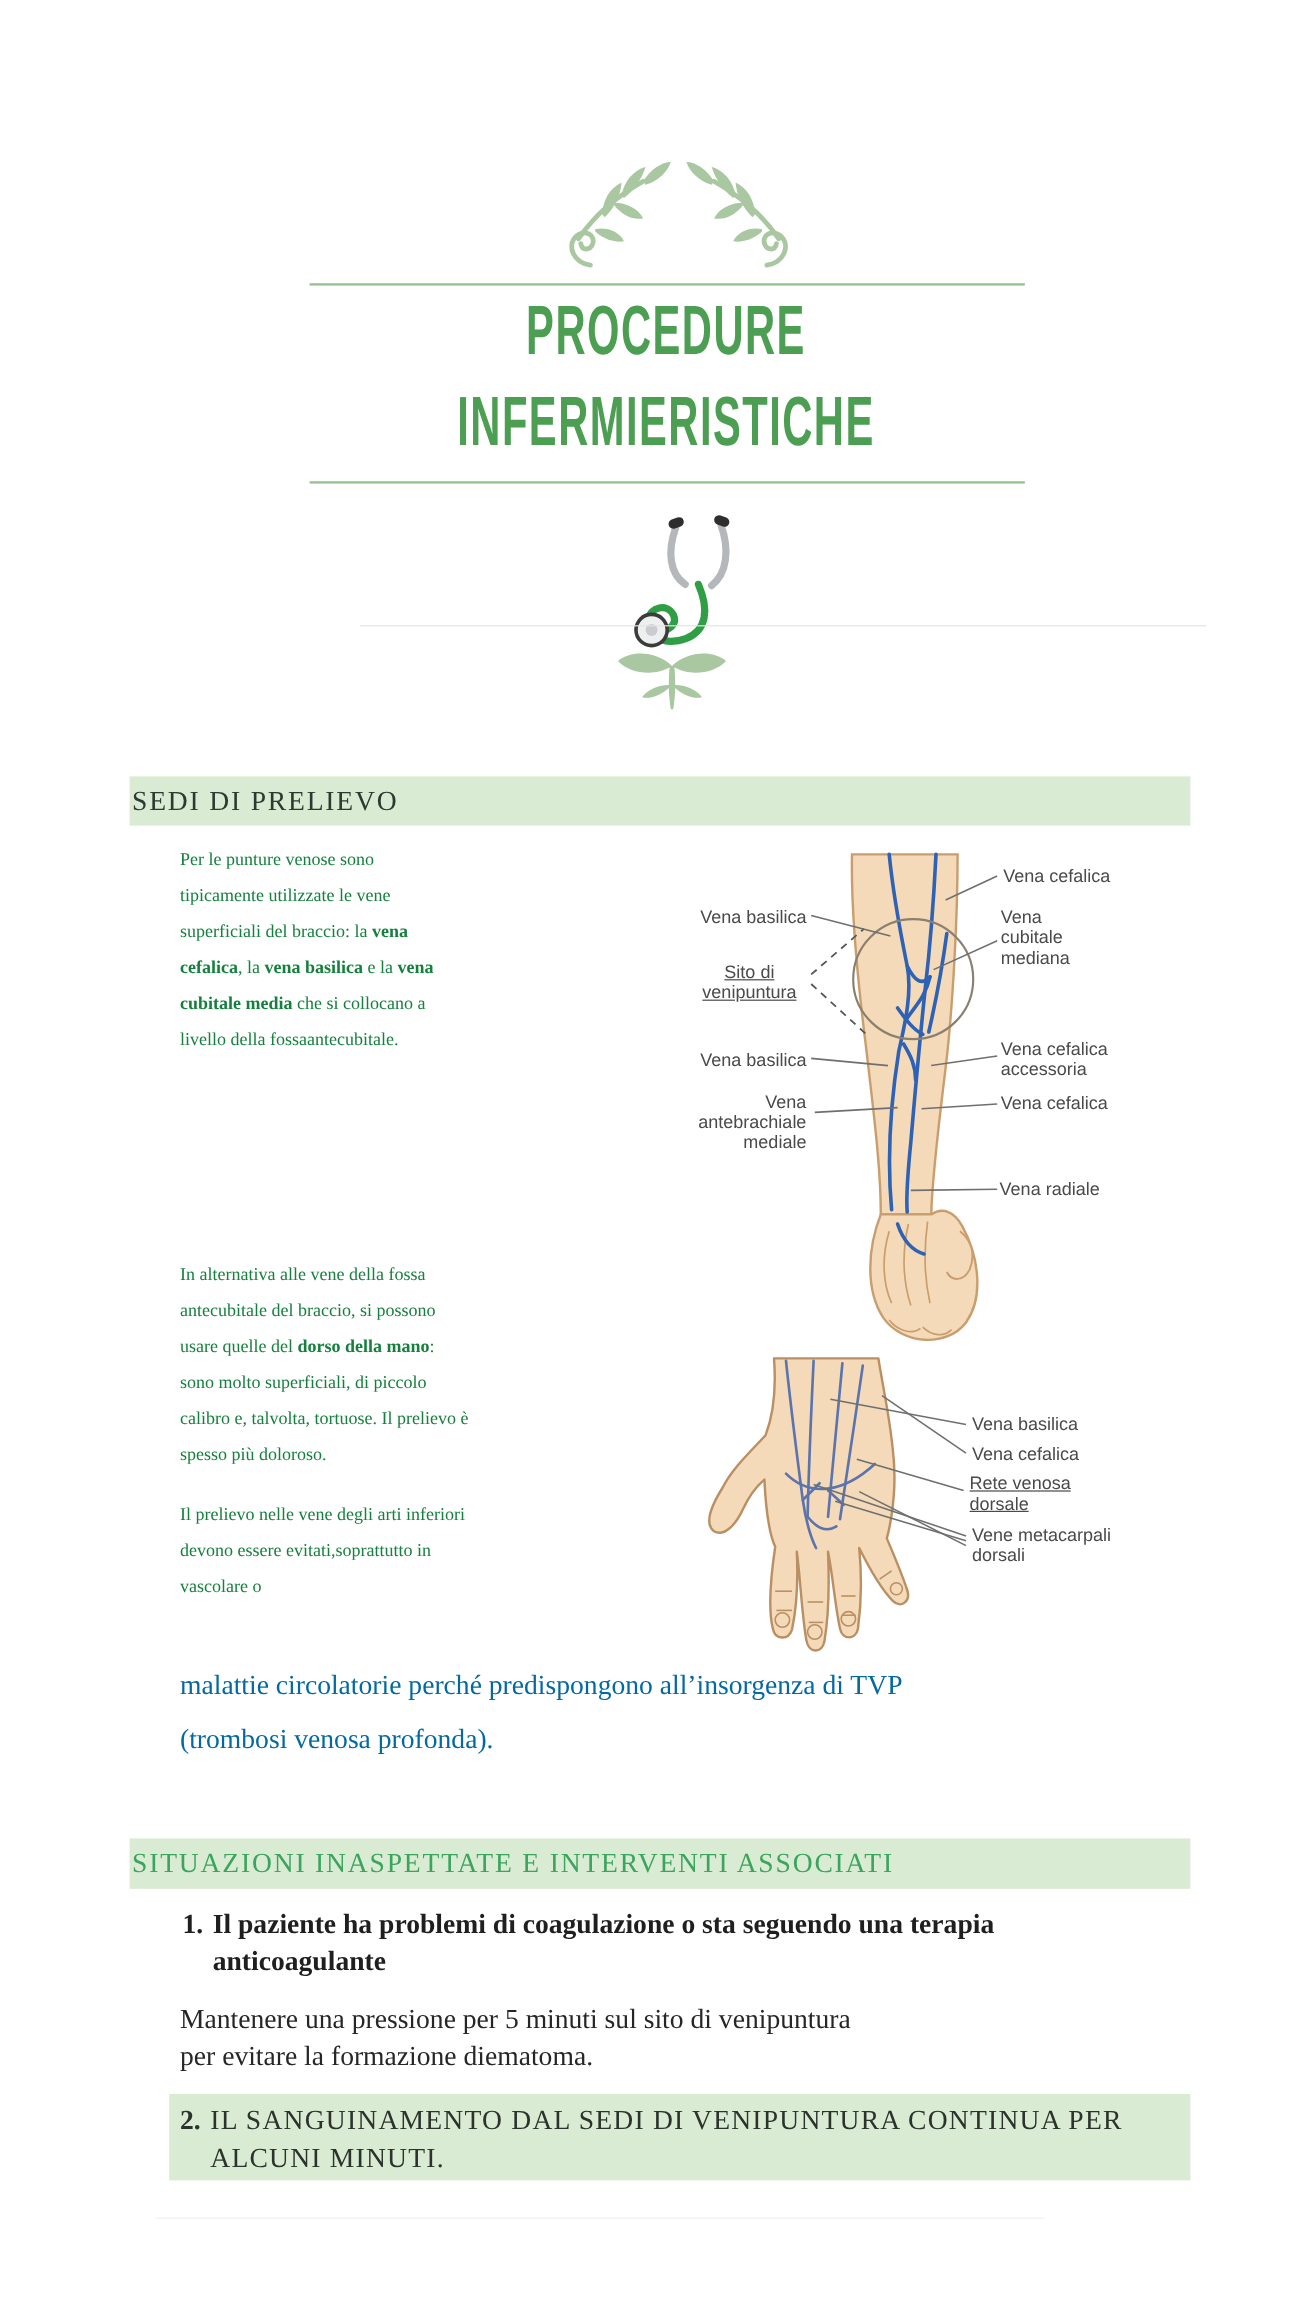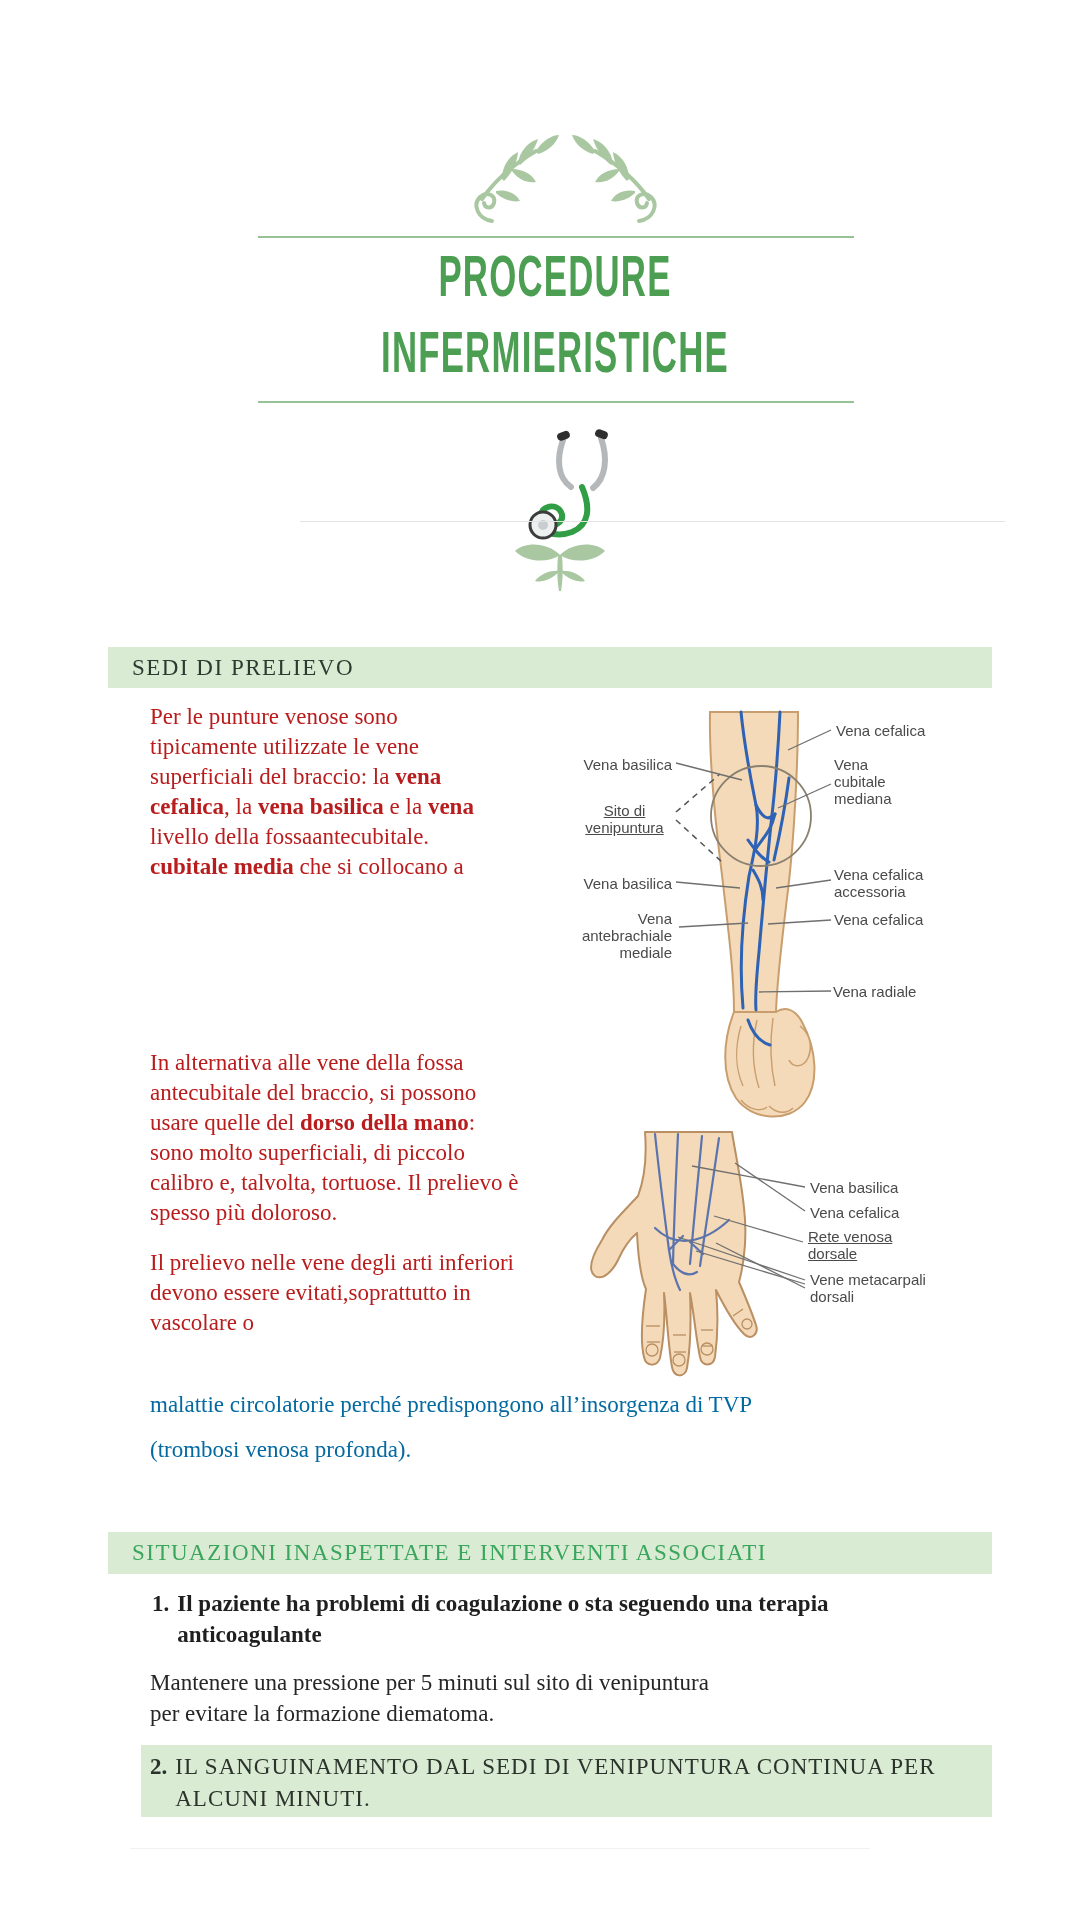--- a/index.html
+++ b/index.html
@@ -16,27 +16,27 @@
     text-align:center; color:#4c9e52;
     font-family:"Liberation Sans", sans-serif; font-weight:bold;
     font-size:58px; line-height:76px; letter-spacing:2px;
     transform:scaleX(0.60);
   }
 
   
   .band { position:absolute; background:#d9ebd2; }
   .band-heading {
     font-family:"Liberation Serif", serif; font-size:23px; letter-spacing:1.5px;
-    line-height:41px; padding-left:24px; white-space:nowrap;
+    line-height:41px; padding-left:2px; white-space:nowrap;
   }
   .band-heading.dark  { color:#2c3a31; }
   .band-heading.green { color:#3aa55c; line-height:42px; }
 
   
-  .para { position:absolute; font-size:23px; line-height:30px; color:#b91c1c; }
+  .para { position:absolute; font-size:15px; line-height:30px; color:#15803d; }
   .para .tline { white-space:nowrap; }
   .para .b, .b { font-weight:bold; }
   .single-line { position:absolute; font-size:23px; line-height:30px; color:#0369a1; white-space:nowrap; }
 
   
   .figure { position:absolute; }
   .fig-label {
     position:absolute; font-family:"Liberation Sans", sans-serif;
     font-size:15px; line-height:17px; color:#4a4a4a;
   }
@@ -125,22 +125,22 @@
 
   <div class="band" style="left:108px; top:647px; width:884px; height:41px;">
     <div class="band-heading dark">SEDI DI PRELIEVO</div>
   </div>
 
   <div class="para" style="left:150px; top:702px;">
       <div class="tline"><span>Per le punture venose sono</span></div>
       <div class="tline"><span>tipicamente utilizzate le vene</span></div>
       <div class="tline"><span>superficiali del braccio: la </span><span class="b">vena</span></div>
       <div class="tline"><span class="b">cefalica</span><span>, la </span><span class="b">vena basilica</span><span> e la </span><span class="b">vena</span></div>
+      <div class="tline"><span class="b">cubitale media</span><span> che si collocano a</span></div>
       <div class="tline"><span>livello della fossaantecubitale.</span></div>
-      <div class="tline"><span class="b">cubitale media</span><span> che si collocano a</span></div>
     </div>
   <div class="para" style="left:150px; top:1048px;">
       <div class="tline"><span>In alternativa alle vene della fossa</span></div>
       <div class="tline"><span>antecubitale del braccio, si possono</span></div>
       <div class="tline"><span>usare quelle del </span><span class="b">dorso della mano</span><span>:</span></div>
       <div class="tline"><span>sono molto superficiali, di piccolo</span></div>
       <div class="tline"><span>calibro e, talvolta, tortuose. Il prelievo è</span></div>
       <div class="tline"><span>spesso più doloroso.</span></div>
     </div>
   <div class="para" style="left:150px; top:1248px;">

